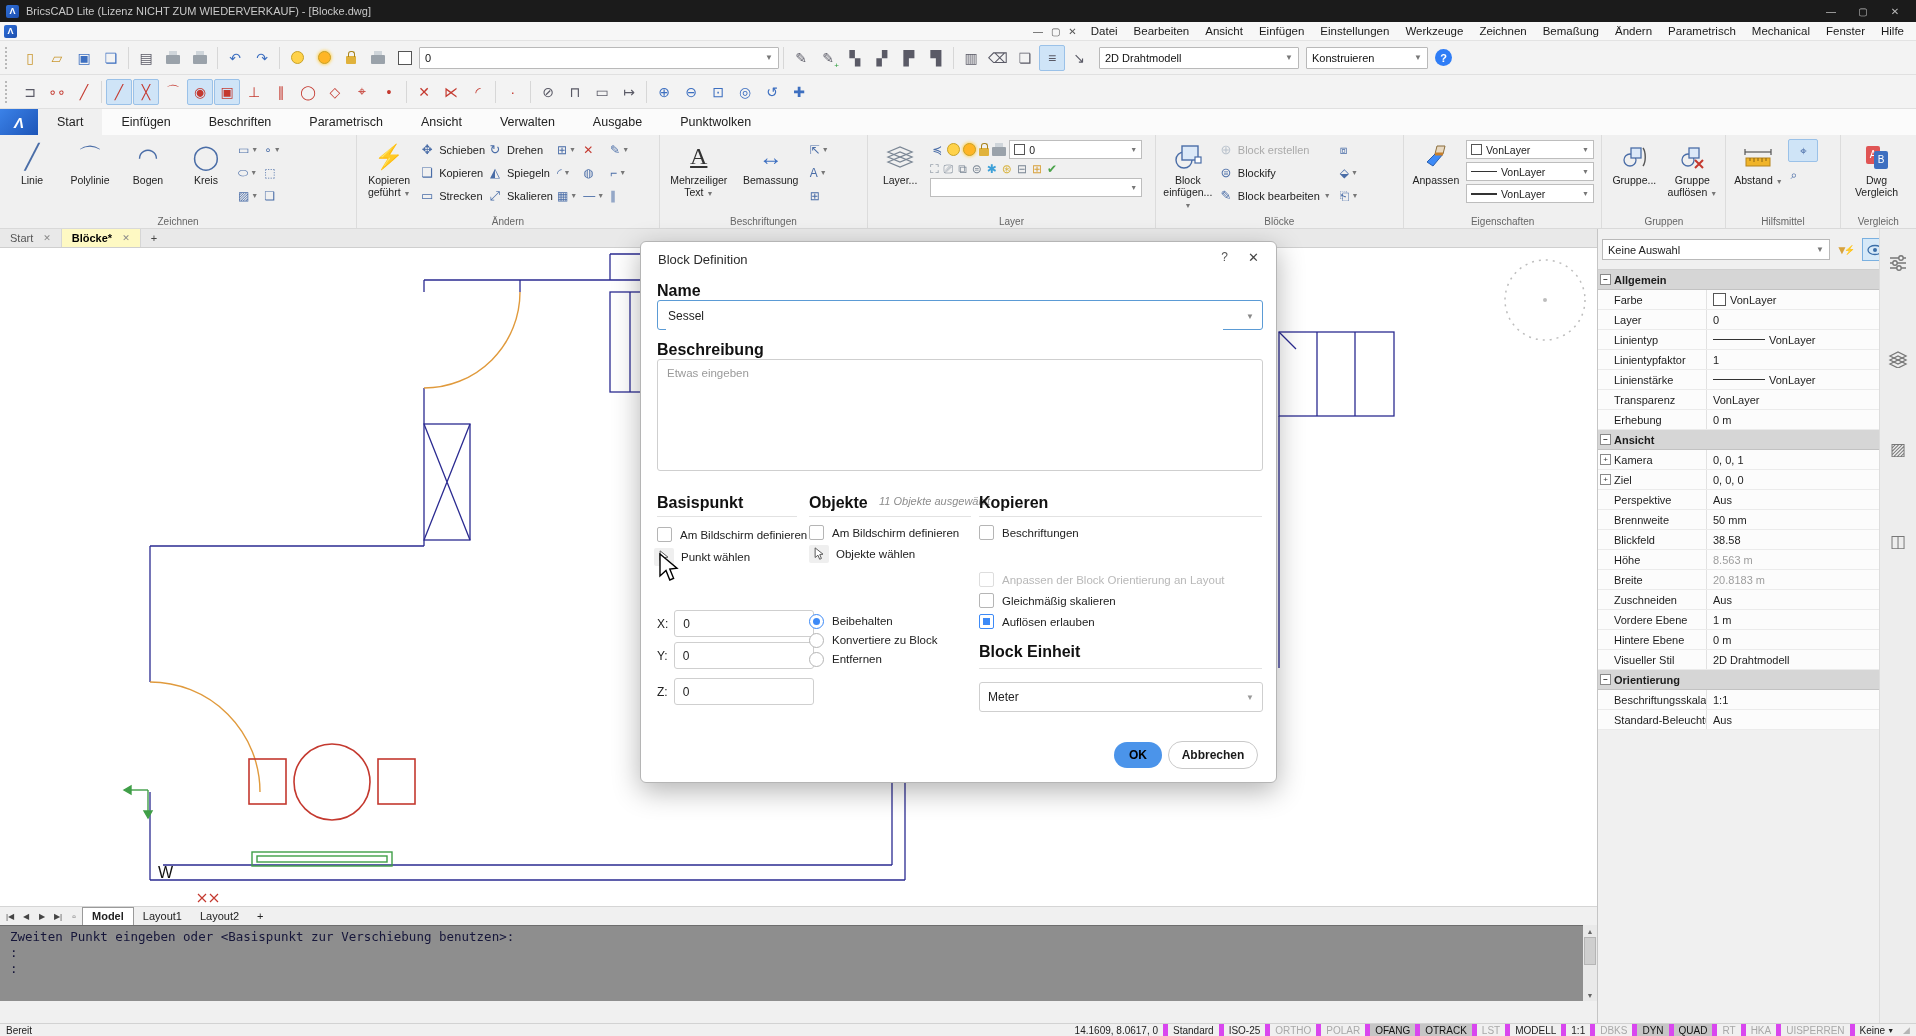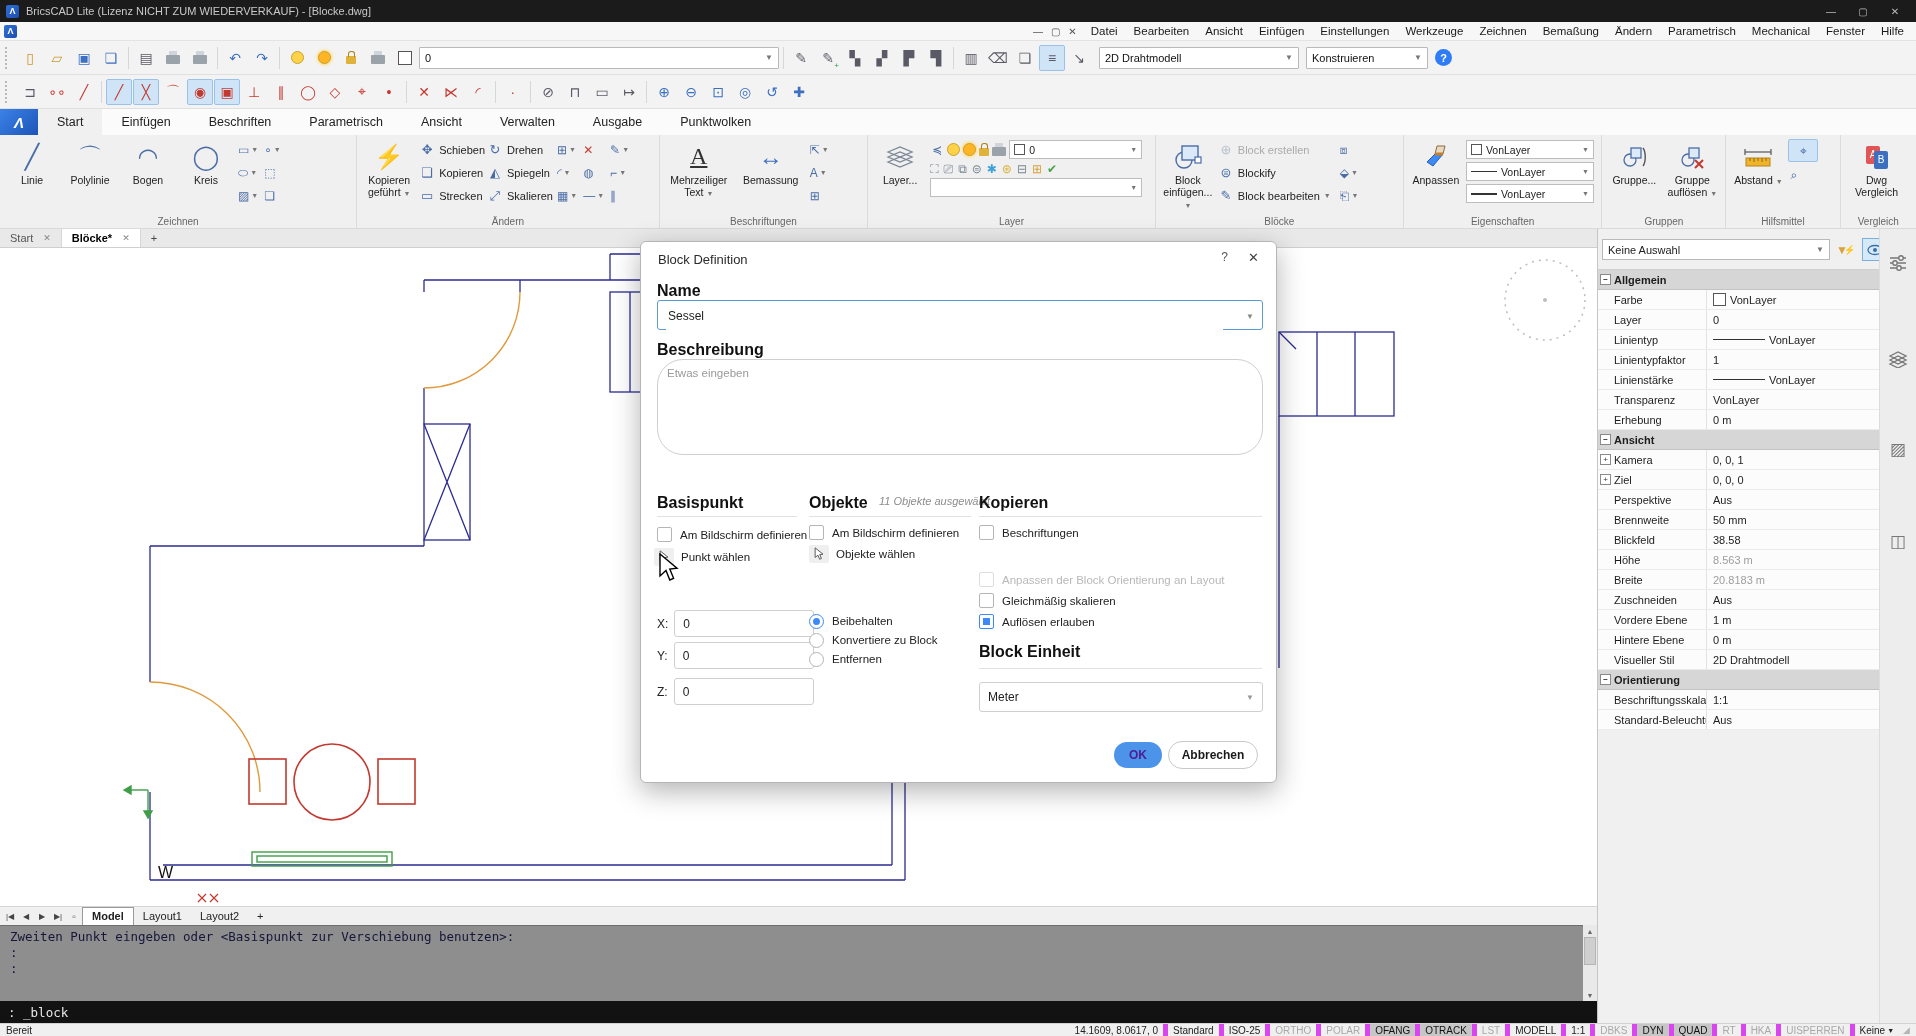--- a/index.html
+++ b/index.html
@@ -67,21 +67,21 @@
   .dropico{display:flex;align-items:center;height:21px;font-size:12px;color:#4a6da7;gap:2px;padding:0 2px;}
   .dropico .arr{font-size:7px;color:#777;}
   .caret{font-size:7px;color:#777;}
   .minicombo{height:19px;border:1px solid #bdbdbd;background:#fff;display:flex;align-items:center;
              font-size:10.5px;padding:0 4px;box-sizing:border-box;}
   .minicombo .arr{margin-left:auto;font-size:7px;color:#777;}
   
   .doctabs{left:0;top:229px;width:1597px;height:19px;background:#e9e9e9;border-bottom:1px solid #cfcfcf;
            display:flex;align-items:stretch;font-size:11px;box-sizing:border-box;}
   .dtab{display:flex;align-items:center;gap:10px;padding:0 10px;color:#555;border-right:1px solid #d6d6d6;}
-  .dtab[data-active="true"]{background:#ffffff;color:#000;font-weight:bold;}
+  .dtab[data-active="true"]{background:#fef9c3;color:#000;font-weight:bold;}
   .dtab .x{font-size:9px;color:#888;font-weight:normal;}
   .dplus{display:flex;align-items:center;padding:0 10px;color:#444;}
   
   .canvas{left:0;top:248px;width:1597px;height:658px;background:#ffffff;}
   .plan{position:absolute;left:0;top:0;}
   
   .layoutbar{left:0;top:906px;width:1597px;height:19px;background:#f0f0f0;border-top:1px solid #d5d5d5;
              display:flex;align-items:center;font-size:11px;box-sizing:border-box;padding:0 2px;}
   .navb{width:16px;text-align:center;color:#444;font-size:8px;}
   .ltab{padding:0 9px;height:17px;display:flex;align-items:center;color:#222;}
@@ -138,21 +138,21 @@
           border-radius:6px;box-shadow:0 8px 28px rgba(0,0,0,.3);z-index:5;box-sizing:border-box;overflow:hidden;}
   .dtitle{position:absolute;left:17px;top:10px;font-size:13px;color:#2b2b2b;}
   .dhelp{position:absolute;right:48px;top:8px;color:#555;font-size:12px;}
   .dclose{position:absolute;right:17px;top:8px;color:#444;font-size:13px;}
   .dlab{position:absolute;font-size:16px;font-weight:bold;color:#111;}
   .dinput{position:absolute;box-sizing:border-box;border:1px solid #cfcfcf;border-radius:3px;font-size:12px;
           font-family:"Liberation Sans",sans-serif;padding:0 8px;color:#222;background:#fff;}
   .namecombo{left:16px;top:58px;width:606px;height:30px;border-color:#5b9bd5;}
   .namecombo .arr{position:absolute;right:8px;top:11px;font-size:8px;color:#888;}
   .namecombo input{border:none;outline:none;width:94%;height:100%;font-size:12px;font-family:inherit;color:#222;}
-  .descarea{left:16px;top:117px;width:606px;height:96px;resize:none;padding:7px 9px;font-size:11.5px;border-radius:26px;}
+  .descarea{left:16px;top:117px;width:606px;height:112px;resize:none;padding:7px 9px;font-size:11.5px;}
   .descarea::placeholder{color:#9a9a9a;}
   .ul{position:absolute;height:0;border-top:1px solid #e2e2e2;}
   .chkrow{position:absolute;display:flex;align-items:center;gap:8px;font-size:11.5px;color:#222;white-space:nowrap;}
   .cbox{width:13px;height:13px;border:1px solid #b5b5b5;border-radius:2px;background:#fff;flex:0 0 auto;
         display:flex;align-items:center;justify-content:center;}
   .chkrow[data-state="on"] .cbox{border-color:var(--accent);}
   .chkrow[data-state="on"] .cbox::before{content:"";width:7px;height:7px;background:var(--accent);}
   .chkrow[data-state="disabled"]{color:#b8b8b8;margin-top:32px;}
   .chkrow[data-state="disabled"] .cbox{border-color:#ddd;}
   .rrow{display:flex;align-items:center;gap:8px;font-size:11.5px;height:18px;white-space:nowrap;}
@@ -161,21 +161,21 @@
   .rrow[data-state="on"] .rdot{border-color:var(--accent);}
   .rrow[data-state="on"] .rdot::before{content:"";width:7px;height:7px;border-radius:50%;background:var(--accent);}
   .pickrow{position:absolute;display:flex;align-items:center;gap:7px;font-size:11.5px;}
   .pickico{width:20px;height:18px;background:#efefef;border-radius:2px;display:flex;align-items:center;justify-content:center;}
   .xyz{position:absolute;display:flex;align-items:center;gap:6px;font-size:12px;}
   .xyz input{width:140px;height:27px;border:1px solid #cfcfcf;border-radius:3px;padding:0 8px;font-size:12px;
              font-family:inherit;box-sizing:border-box;color:#222;}
   .unitcombo{left:338px;top:440px;width:284px;height:30px;display:flex;align-items:center;}
   .unitcombo .arr{position:absolute;right:8px;font-size:8px;color:#999;}
   .okbtn{position:absolute;left:473px;top:500px;width:48px;height:26px;border-radius:13px;background:#4b94ea;
-         color:#4c1d95;font-size:12px;font-weight:bold;display:flex;align-items:center;justify-content:center;}
+         color:#000000;font-size:12px;font-weight:bold;display:flex;align-items:center;justify-content:center;}
   .cancelbtn{position:absolute;left:527px;top:499px;width:90px;height:28px;border-radius:14px;background:#fff;
          border:1px solid #c9c9c9;color:#1a1a1a;font-size:12px;font-weight:bold;display:flex;align-items:center;justify-content:center;box-sizing:border-box;}
   .behcol{position:absolute;left:338px;top:283px;width:299px;overflow:hidden;}
   .behcol .chkrow{position:static;margin-bottom:6px;}
   .cursor{z-index:20;pointer-events:none;}
 </style>
 </head>
 <body>
 
 <div id="app">
@@ -698,21 +698,20 @@
 
       <div class="cline">Zweiten Punkt eingeben oder &lt;Basispunkt zur Verschiebung benutzen&gt;:</div>
       <div class="cline">:</div>
       <div class="cline">:</div>
     </div>
   <div class="abs cmdscroll">
     <span class="sa">▲</span>
     <span class="thumb"></span>
     <span style="margin-top:auto" class="sa">▼</span>
   </div>
-  <div class="abs cmdline">: _block</div>
 
   <div class="abs statusbar">
     <span>Bereit</span>
     <span class="stright">
 
       <span class="stit" style="order:-1;border-left:none">14.1609, 8.0617, 0</span>
     <span class="stit" data-state="plain">
           <span>Standard</span>
         </span>
         <span class="stit" data-state="plain">

